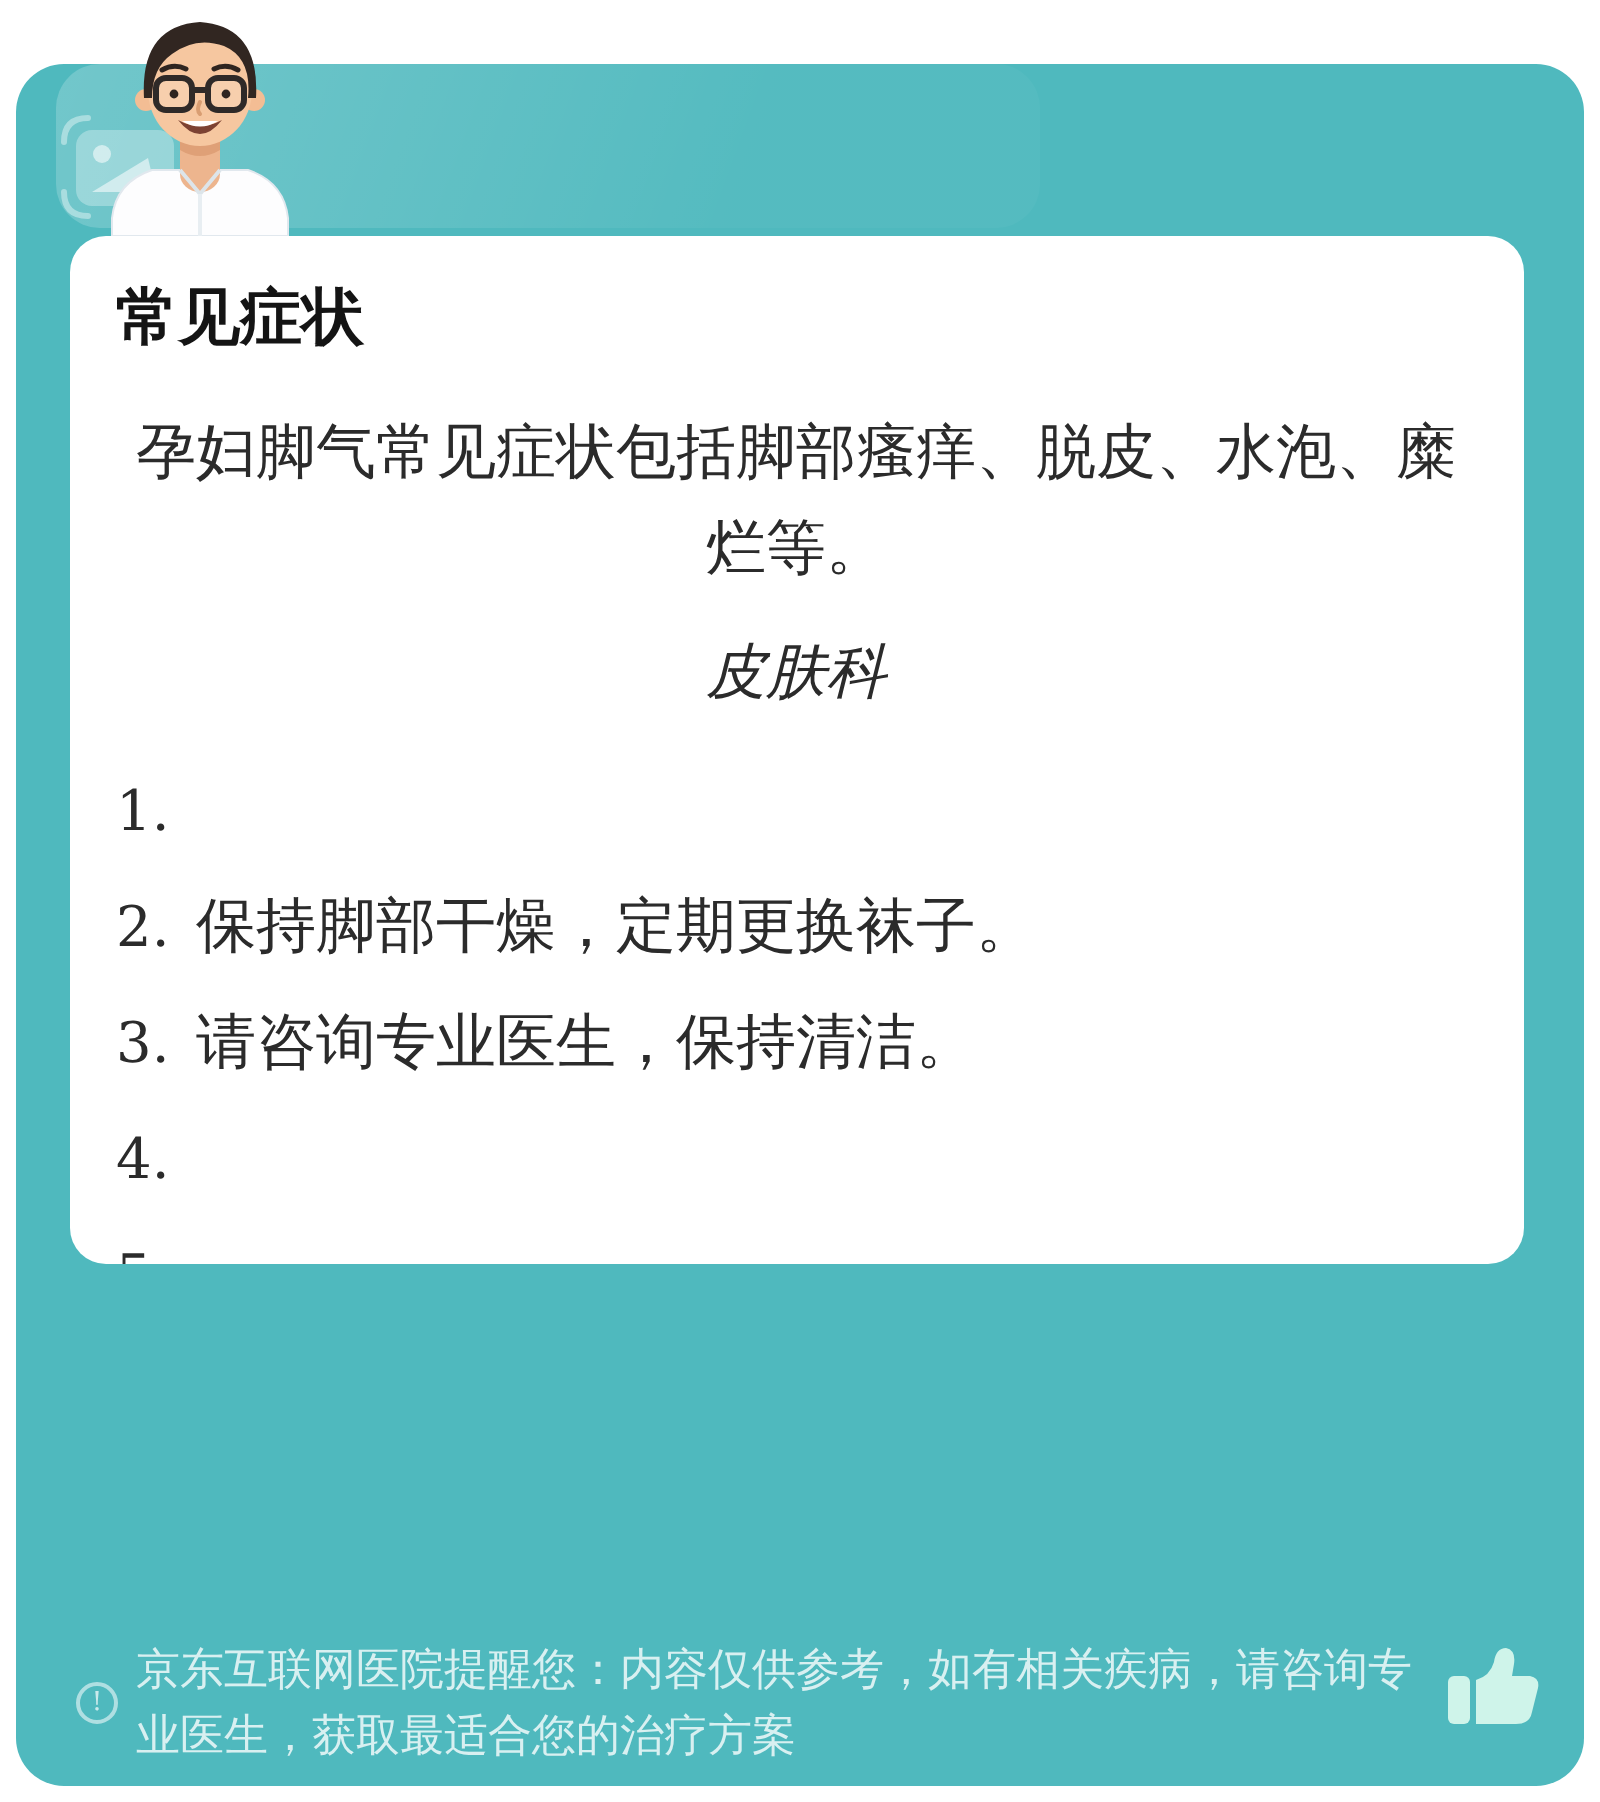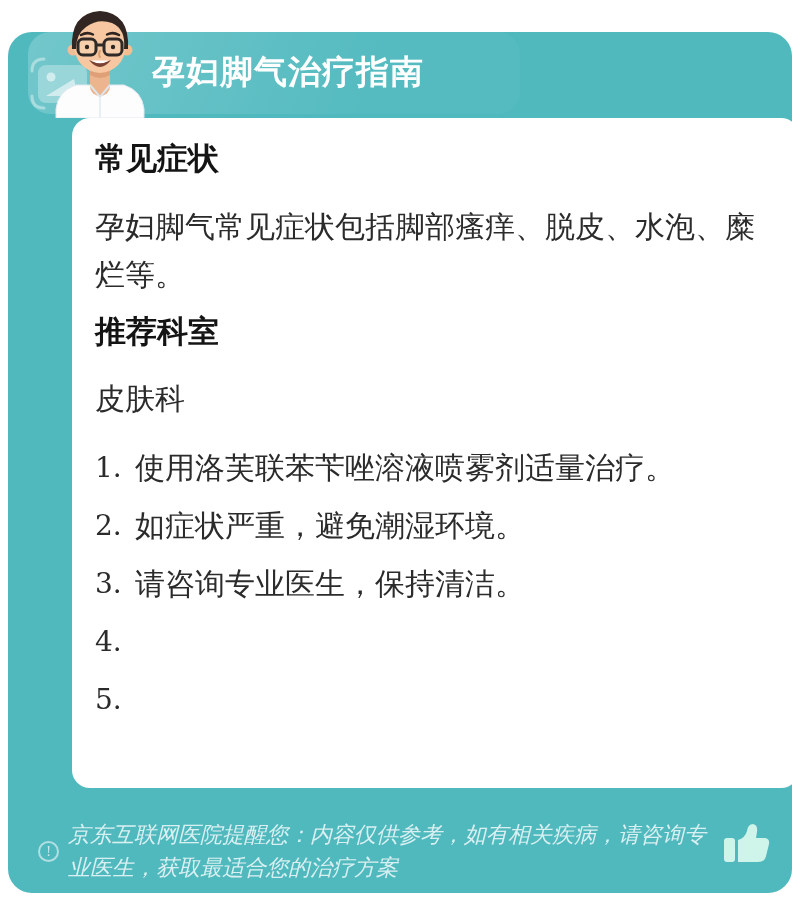--- a/index.html
+++ b/index.html
@@ -6,39 +6,39 @@
   .page{position:relative;width:800px;height:901px;background:#ffffff;overflow:hidden;
         font-family:"Liberation Sans","DejaVu Sans",sans-serif;}
   .container{position:absolute;left:8px;top:32px;width:784px;height:861px;
              background:#4FB9BE;border-radius:24px;}
   .band{position:absolute;left:20px;top:0;width:492px;height:82px;border-radius:22px;
         background:linear-gradient(110deg,rgba(255,255,255,0.20),rgba(255,255,255,0.03) 70%);}
   .photo-badge{position:absolute;left:22px;top:23px;width:65px;height:57px;}
   .avatar{position:absolute;left:40px;top:-27px;width:104px;height:113px;}
   .title{position:absolute;left:144px;top:18px;font-size:33px;font-weight:700;color:#ffffff;
          letter-spacing:1px;white-space:nowrap;}
-  .card{position:absolute;left:27px;top:86px;width:727px;height:670px;background:#ffffff;
-        border-radius:18px;box-sizing:border-box;padding:22px 24px 0 23px;overflow:hidden;margin-left:37px;}
+  .card{position:absolute;left:27px;top:86px;width:727px;height:514px;background:#ffffff;
+        border-radius:18px;box-sizing:border-box;padding:22px 24px 0 23px;overflow:hidden;}
   .card h2{margin:0 0 25px 0;font-size:31px;line-height:38px;font-weight:700;color:#141414;}
   .card h2.h-mid{margin-bottom:24px;}
-  .card p.body{margin:0 0 14px 0;font-size:30px;line-height:48px;color:#2B2B2B;}
-  .card p.single{margin:0 0 9px 0;}
+  .card p.body{margin:0 0 14px 0;font-size:30px;line-height:48px;color:#2B2B2B;text-align:center;}
+  .card p.single{margin:0 0 9px 0;font-style:italic;}
   .points{list-style:none;margin:25px 0 0 0;padding:0;}
   .points li{display:flex;align-items:flex-start;margin-bottom:18px;font-size:30px;
              line-height:40px;color:#2B2B2B;}
   .points .num{font-family:"DejaVu Serif","Liberation Serif",serif;font-size:28px;
                line-height:40px;color:#2B2B2B;width:40px;flex:0 0 40px;}
   .footer{position:absolute;left:30px;right:22px;top:786px;display:flex;align-items:center;}
   .warn-circle{flex:0 0 21px;width:21px;height:21px;border:2px solid rgba(255,255,255,0.55);
                border-radius:50%;display:flex;align-items:center;justify-content:center;
                margin-right:9px;box-sizing:border-box;}
   .warn-circle span{font-family:"DejaVu Serif","Liberation Serif",serif;font-size:13px;
                     line-height:13px;color:rgba(255,255,255,0.70);}
   .disclaimer{flex:1;font-size:22px;line-height:33px;color:rgba(255,255,255,0.78);
-              margin-right:6px;font-style:italic;}
+              margin-right:6px;}
   .thumb{flex:0 0 48px;width:48px;height:42px;align-self:flex-start;margin-top:4px;}
 </style>
 </head>
 <body>
 
 <div class="page">
   <div class="container">
 
     <div class="band"></div>
 
@@ -71,37 +71,34 @@
         <circle cx="39" cy="42" r="2.2" fill="#2f2520"></circle>
         <circle cx="65" cy="42" r="2.2" fill="#2f2520"></circle>
         <path d="M52,46 Q50,50 52,52" stroke="#d99e72" stroke-width="2" fill="none" stroke-linecap="round"></path>
         <path d="M41,55 Q52,69 63,55 Q52,61 41,55 Z" fill="#7c4233"></path>
         <path d="M43,55.5 L61,55.5 Q52,61 43,55.5 Z" fill="#ffffff"></path>
         <path d="M42,80 L52,92 L62,80" stroke="#dde5ea" stroke-width="2" fill="none"></path>
         <path d="M52,92 L52,113" stroke="#e8eef2" stroke-width="2"></path>
       </svg>
     </div>
 
-    <div class="title">孕妇脚气治疗指南</div>
 
     <div class="card">
       <h2>常见症状</h2>
       <p class="body">孕妇脚气常见症状包括脚部瘙痒、脱皮、水泡、糜烂等。</p>
 
-      <h2 class="h-mid">推荐科室</h2>
       <p class="body single">皮肤科</p>
 
       <ol class="points">
         <li>
           <span class="num">1.</span>
-          <span>使用洛芙联苯苄唑溶液喷雾剂适量治疗。</span>
         </li>
         <li>
           <span class="num">2.</span>
-          <span>如症状严重，避免潮湿环境。</span>
+          <span>保持脚部干燥，定期更换袜子。</span>
         </li>
         <li>
           <span class="num">3.</span>
           <span>请咨询专业医生，保持清洁。</span>
         </li>
         <li>
           <span class="num">4.</span>
         </li>
         <li>
           <span class="num">5.</span>

